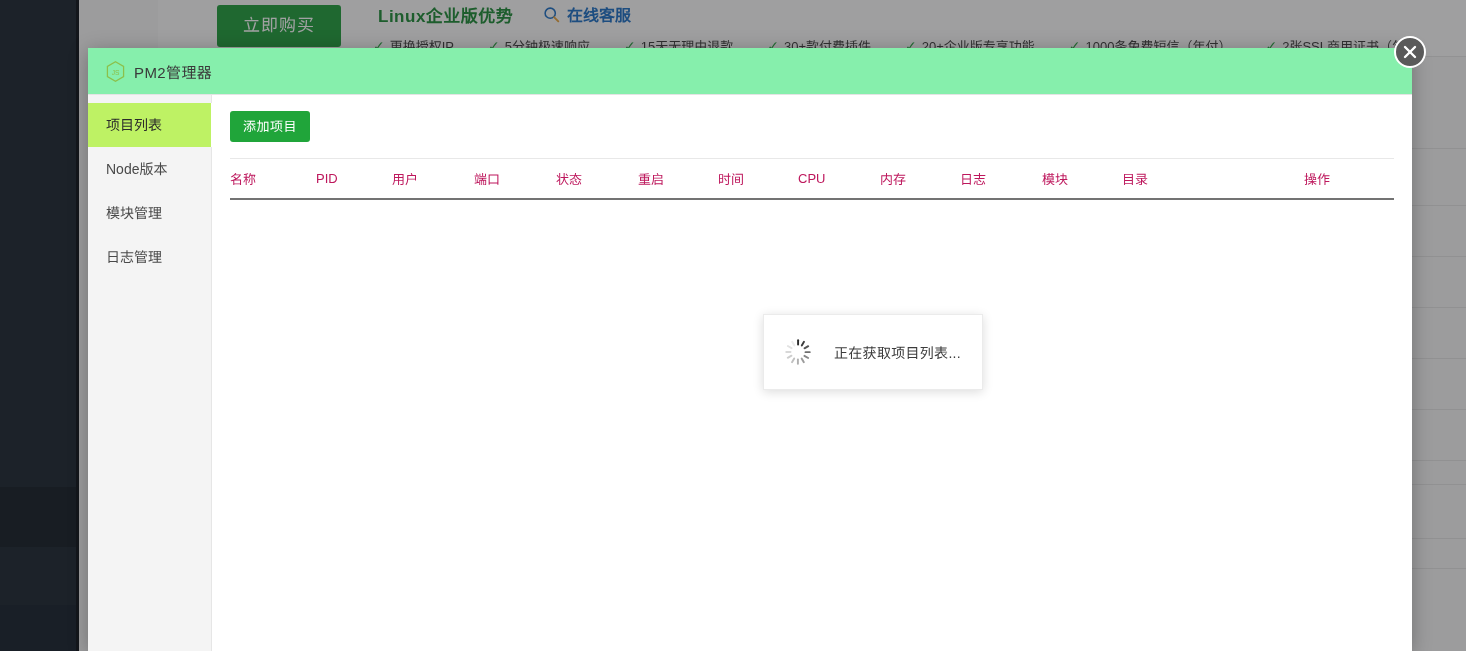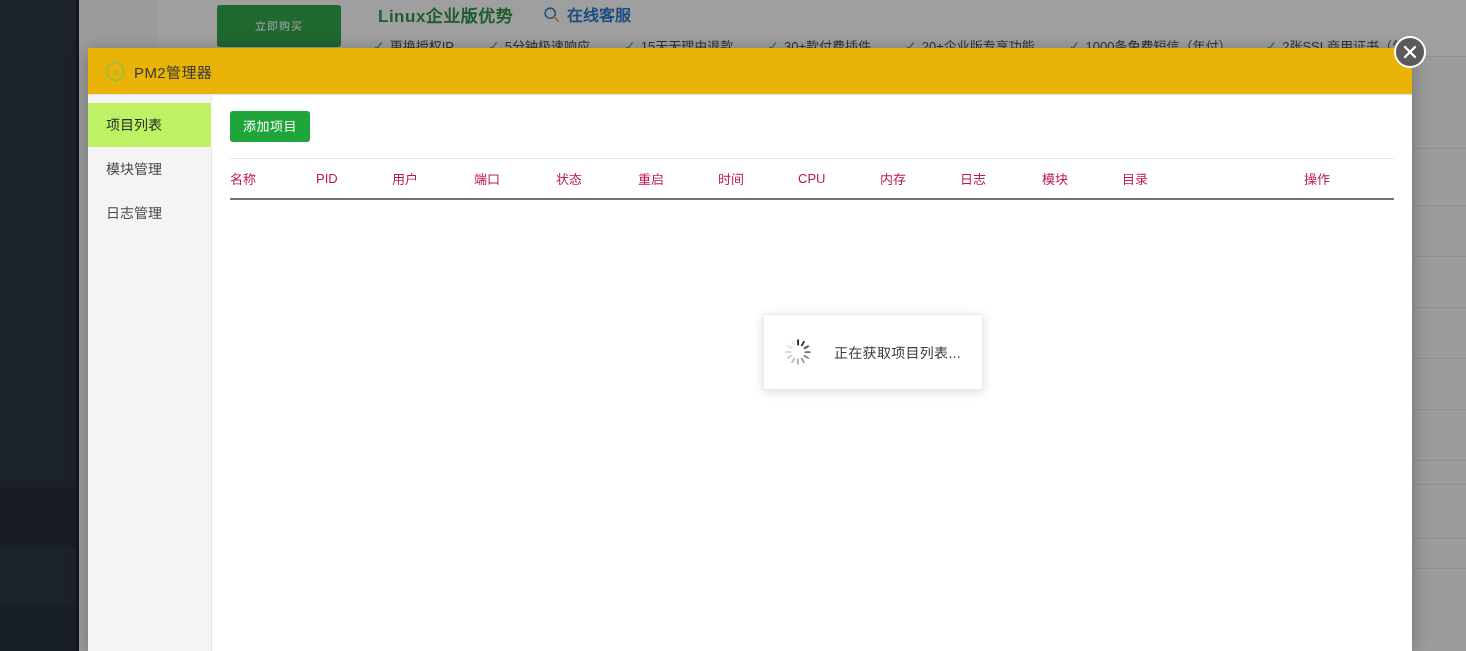--- a/index.html
+++ b/index.html
@@ -69,21 +69,21 @@
     height: 56px;
     background: #fbfbfb;
     border-bottom: 1px solid #e6e6e6;
   }
   .promo-buy {
     position: absolute;
     left: 59px; top: 5px;
     width: 124px; height: 42px;
     background: #1f9d3c;
     color: #ffffff;
-    font-size: 11px;
+    font-size: 17px;
     line-height: 42px;
     text-align: center;
     border-radius: 3px;
     letter-spacing: 1px;
   }
   .promo-title {
     position: absolute;
     left: 220px; top: 2px;
     font-size: 17px;
     font-weight: bold;
@@ -154,21 +154,21 @@
     height: 603px;
     background: #ffffff;
     box-shadow: 0 3px 18px rgba(0,0,0,0.28);
     overflow: hidden;
   }
 
   .modal-header {
     position: relative;
     height: 47px;
     border-bottom: 1px solid #e4e4e4;
-    background: #eab308;
+    background: #86efac;
     display: flex;
     align-items: center;
     padding-left: 18px;
     box-sizing: border-box;
   }
   .node-logo {
     width: 19px; height: 21px;
     margin-right: 9px;
     flex: none;
   }
@@ -390,20 +390,23 @@
         </svg>
       </span>
       <span class="modal-title">PM2管理器</span>
     </div>
 
     <div class="modal-body">
 
       <div class="mnav">
         <div class="mnav-item active">
           <span>项目列表</span>
+        </div>
+        <div class="mnav-item">
+          <span>Node版本</span>
         </div>
         <div class="mnav-item">
           <span>模块管理</span>
         </div>
         <div class="mnav-item">
           <span>日志管理</span>
         </div>
       </div>
 
       <div class="mmain">

